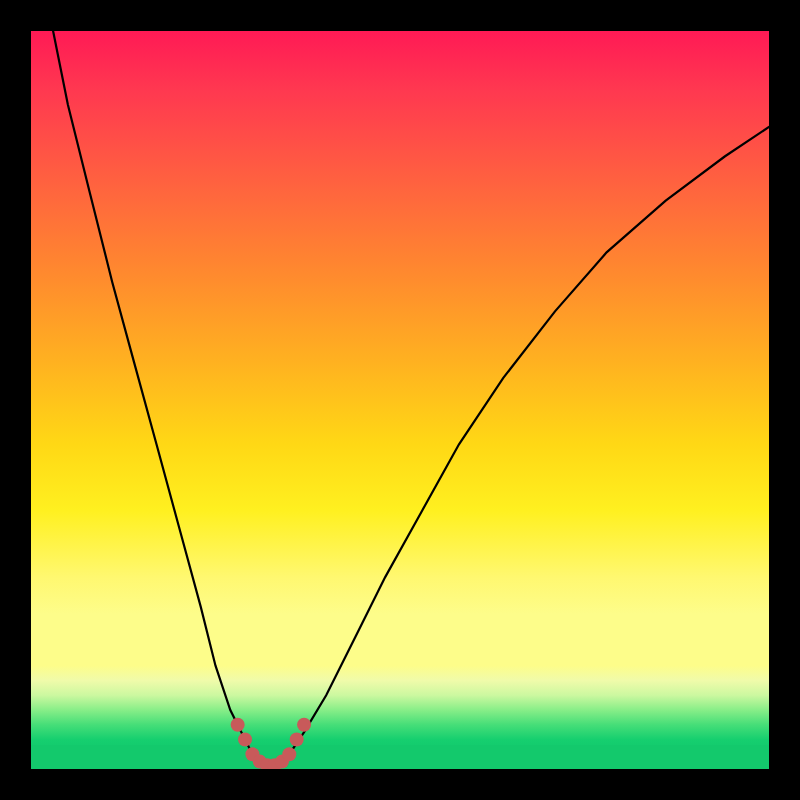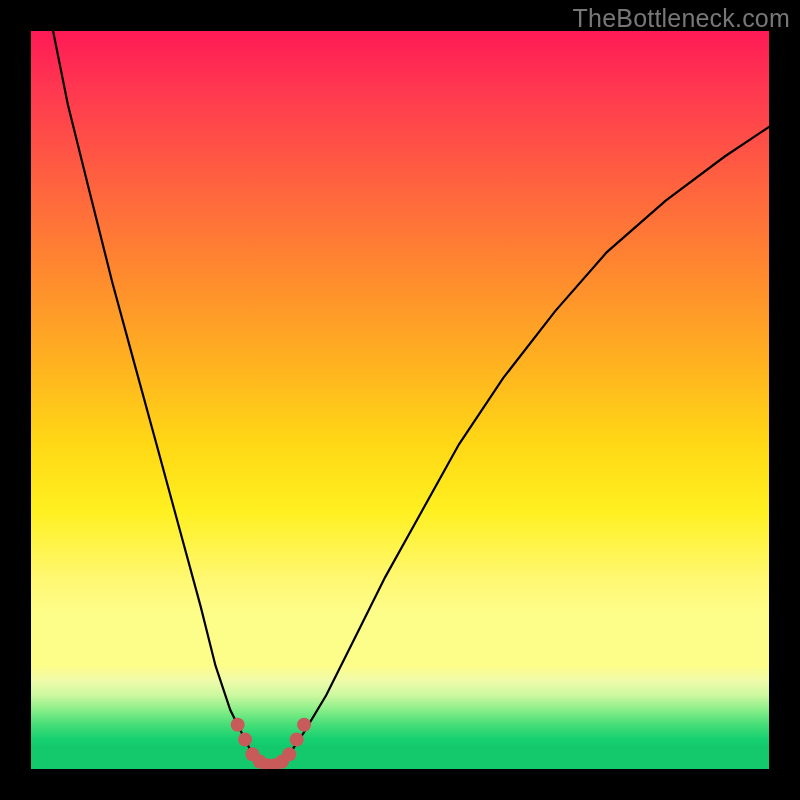--- a/index.html
+++ b/index.html
@@ -78,21 +78,20 @@
     left: 0;
     width: 738px;
     height: 738px;
   }
 </style>
 </head>
 <body>
 
 <div class="frame">
 
-  <div class="watermark">TheBottleneck.com</div>
 
   <div class="plot-wrapper">
     <div class="bg-gradient"></div>
     <div class="green-band"></div>
 
     <svg class="curve" viewBox="0 0 738 738" preserveAspectRatio="none">
       <path fill="none" stroke="#000" stroke-width="2.2" stroke-linecap="round" d="M22.1 0.0 L36.9 73.8 L59.0 162.4 L81.2 250.9 L103.3 332.1 L125.5 413.3 L147.6 494.5 L169.7 575.6 L184.5 634.7 L199.3 679.0 L214.0 708.5 L221.4 723.2 L228.8 730.6 L236.2 734.3 L243.5 734.3 L250.9 730.6 L258.3 723.2 L273.1 701.1 L295.2 664.2 L324.7 605.2 L354.2 546.1 L391.1 479.7 L428.0 413.3 L472.3 346.9 L524.0 280.4 L575.6 221.4 L634.7 169.7 L693.7 125.5 L738.0 95.9"></path>
       <g fill="none" stroke="#c85a5a" stroke-width="14" stroke-linecap="round">
           <line x1="206.64000000000001" y1="693.72" x2="206.65" y2="693.72"></line>
           <line x1="214.01999999999998" y1="708.48" x2="214.02999999999997" y2="708.48"></line>

